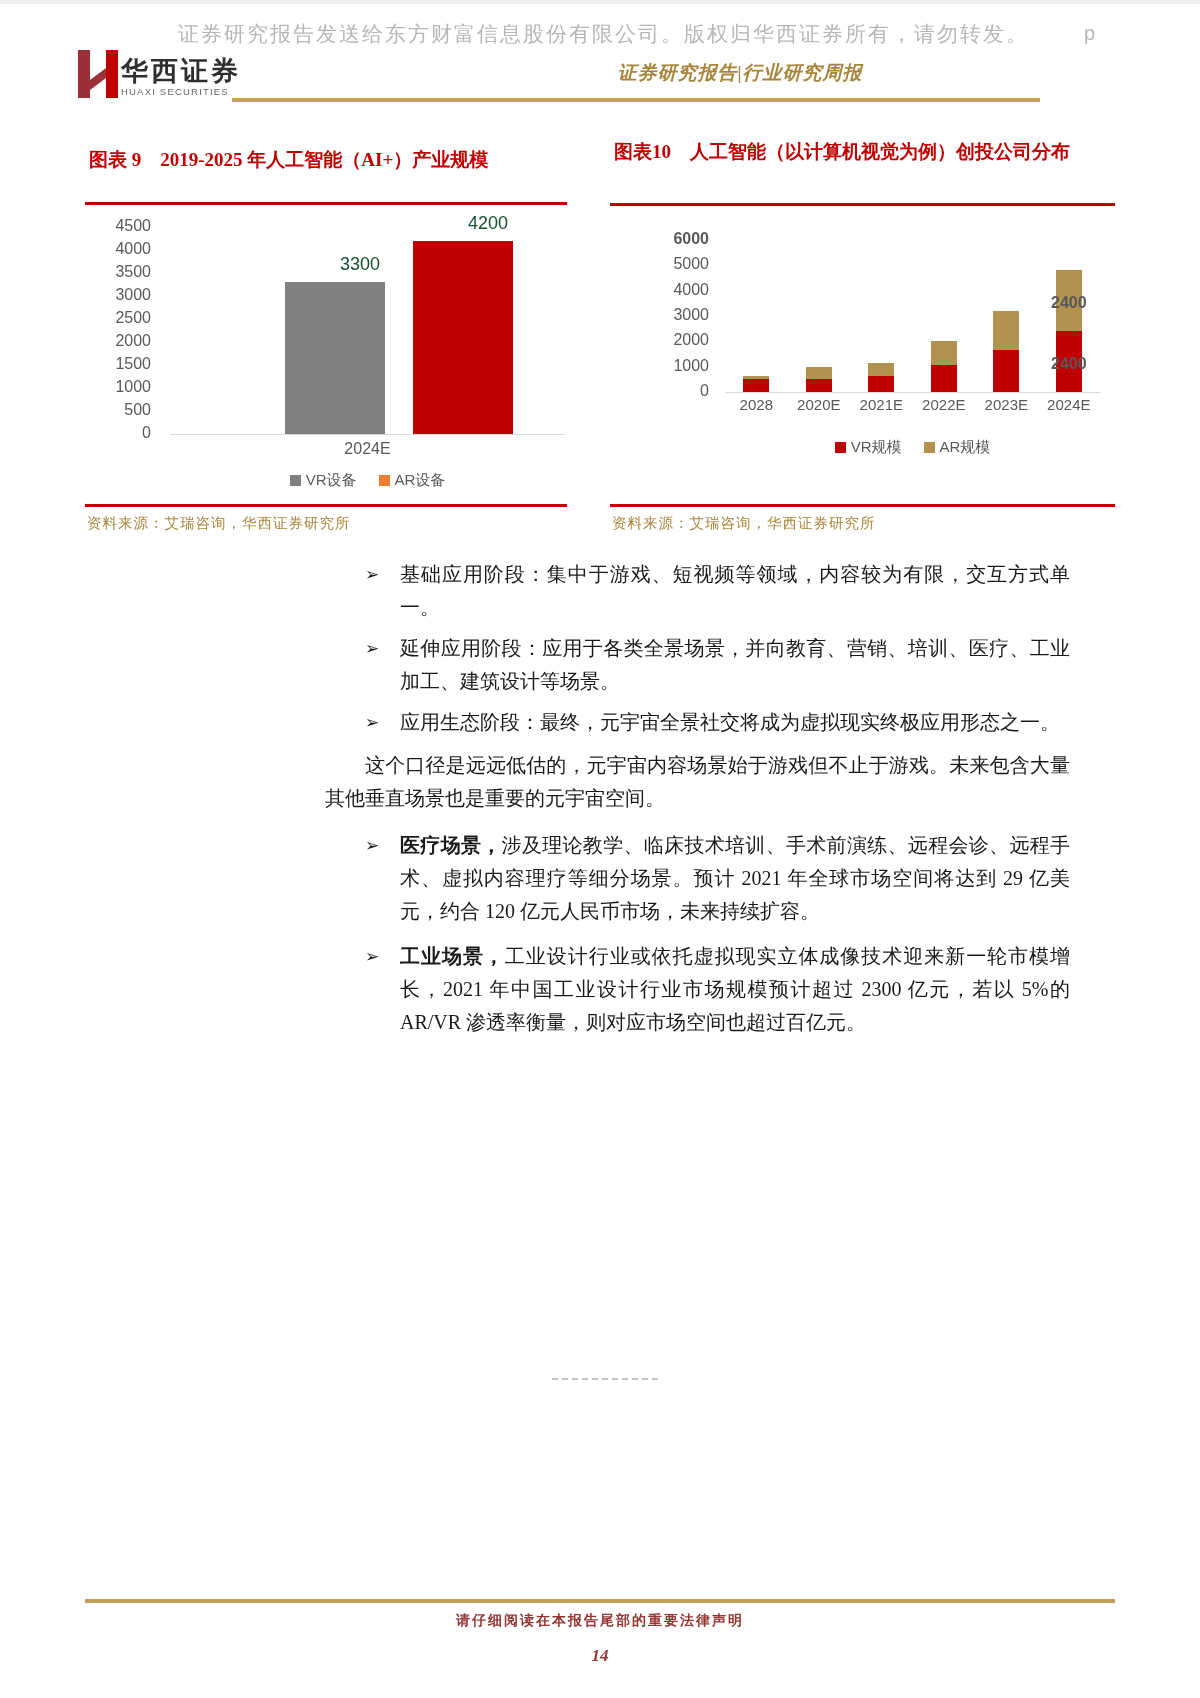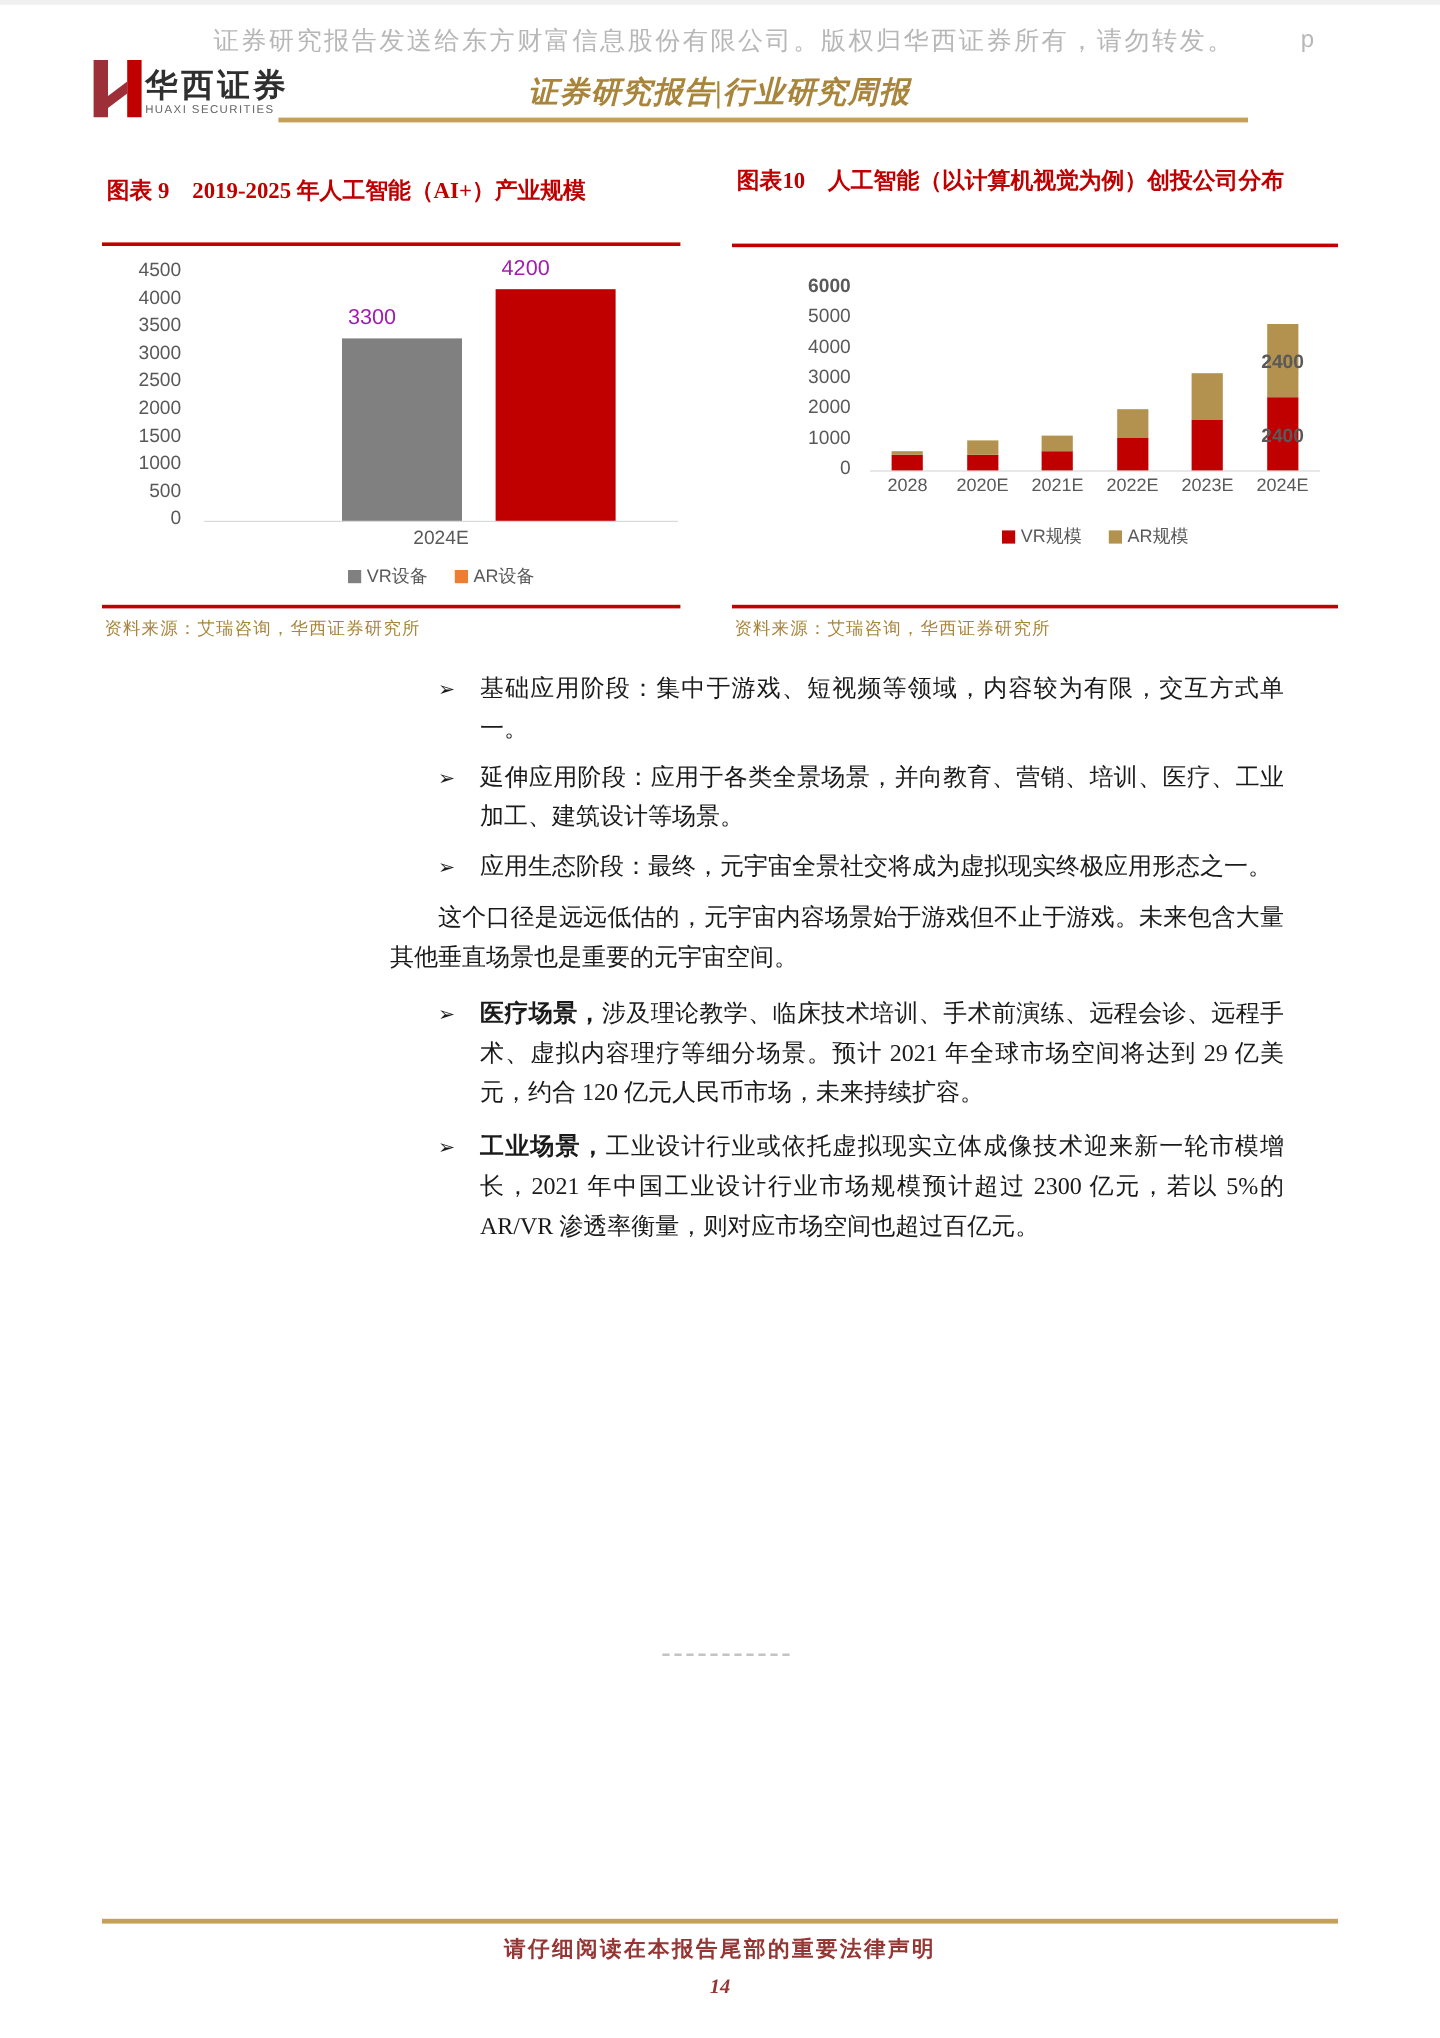--- a/index.html
+++ b/index.html
@@ -10,43 +10,43 @@
   
   .watermark{position:absolute;left:178px;top:20px;width:920px;font-size:21px;letter-spacing:2px;
              color:#b7b7b7;font-family:"Liberation Sans","DejaVu Sans",sans-serif;white-space:nowrap;}
   .watermark-suffix{position:absolute;left:1084px;top:22px;font-size:20px;color:#b7b7b7;
              font-family:"Liberation Sans","DejaVu Sans",sans-serif;}
 
   
   .header-logo{position:absolute;left:75px;top:50px;display:flex;align-items:flex-end;gap:0;}
   .logo-cn{font-size:27px;font-weight:bold;color:#2f2f2f;letter-spacing:3px;line-height:30px;}
   .logo-en{font-size:9.5px;color:#666;letter-spacing:1.2px;line-height:12px;font-family:"Liberation Sans",sans-serif;}
-  .header-label{position:absolute;right:160px;top:60px;width:600px;text-align:left;
-                font-size:25px;font-weight:bold;font-style:italic;color:#a8853b;letter-spacing:1px;}
+  .header-label{position:absolute;right:160px;top:60px;width:600px;text-align:center;
+                font-size:19px;font-weight:bold;font-style:italic;color:#a8853b;letter-spacing:1px;}
   .header-rule{position:absolute;left:232px;top:98px;width:808px;height:3.5px;background:#c5a059;}
 
   
   .fig{position:absolute;}
   .fig9{left:85px;top:140px;width:482px;height:400px;}
   .fig10{left:610px;top:132px;width:505px;height:410px;}
   .fig-title{position:absolute;left:4px;top:6px;font-size:19px;font-weight:bold;color:#c00000;line-height:27px;}
   .fig10 .fig-title{width:465px;}
   .rule-red{position:absolute;left:0;right:0;height:3px;background:#c00000;}
   .rule-top9{top:62px;}  .rule-bottom9{top:364px;}
   .rule-top10{top:71px;} .rule-bottom10{top:372px;}
   .yaxis{position:absolute;}
   .fig9 .yaxis{left:0;top:87px;width:72px;height:207px;}
   .fig10 .yaxis{left:30px;top:108px;width:75px;height:152px;}
   .ytick{position:absolute;right:6px;width:100%;text-align:right;height:20px;line-height:20px;
          font:16px "Liberation Sans","DejaVu Sans",sans-serif;color:#595959;}
   .plot{position:absolute;border-bottom:1px solid #d9d9d9;}
   .fig9 .plot{left:85px;top:87px;width:395px;height:207px;}
   .fig10 .plot{left:115px;top:108px;width:375px;height:152px;}
   .bar{position:absolute;}
-  .bar-num{position:absolute;width:90px;text-align:left;font:18px "Liberation Sans",sans-serif;color:#a21caf;}
+  .bar-num{position:absolute;width:90px;text-align:right;font:18px "Liberation Sans",sans-serif;color:#14532d;}
   .anno{position:absolute;width:62px;text-align:center;font:600 16px "Liberation Sans",sans-serif;color:#595959;}
   .xaxis{position:absolute;}
   .fig10 .xaxis{left:115px;top:264px;width:375px;height:22px;}
   .xtick{position:absolute;top:0;width:62px;text-align:center;font:15px "Liberation Sans",sans-serif;color:#595959;}
   .xlabel{position:absolute;left:85px;top:300px;width:395px;text-align:center;
           font:16px "Liberation Sans",sans-serif;color:#595959;}
   .legend{position:absolute;display:flex;justify-content:center;gap:22px;}
   .fig9 .legend{left:85px;top:331px;width:395px;}
   .fig10 .legend{left:115px;top:306px;width:375px;}
   .legend-item{display:flex;align-items:center;gap:5px;font:15px "Liberation Sans",sans-serif;color:#595959;}
@@ -62,21 +62,21 @@
   .para{margin:26px 0 0 0;text-indent:40px;}
   .para2{margin-top:10px;}
   .sb1{margin-top:14px;} .sb2{margin-top:12px;}
   b{font-weight:bold;}
 
   .dashed-divider{position:absolute;left:552px;top:1378px;width:106px;border-top:2px dashed #c4c4c4;}
 
   
   .footer-rule{position:absolute;left:85px;top:1599px;width:1030px;height:4px;background:#c5a059;}
   .footer-disclaimer{position:absolute;left:0;top:1612px;width:1200px;text-align:center;
-                     font-size:18px;font-weight:bold;color:#943634;letter-spacing:2px;}
+                     font-size:14px;font-weight:bold;color:#943634;letter-spacing:2px;}
   .footer-page{position:absolute;left:0;top:1646px;width:1200px;text-align:center;
                font-size:17px;font-weight:bold;font-style:italic;color:#943634;}
 </style>
 </head>
 <body>
 
 <div class="page">
   <div class="top-strip"></div>
 
   <div class="watermark">证券研究报告发送给东方财富信息股份有限公司。版权归华西证券所有，请勿转发。</div>

